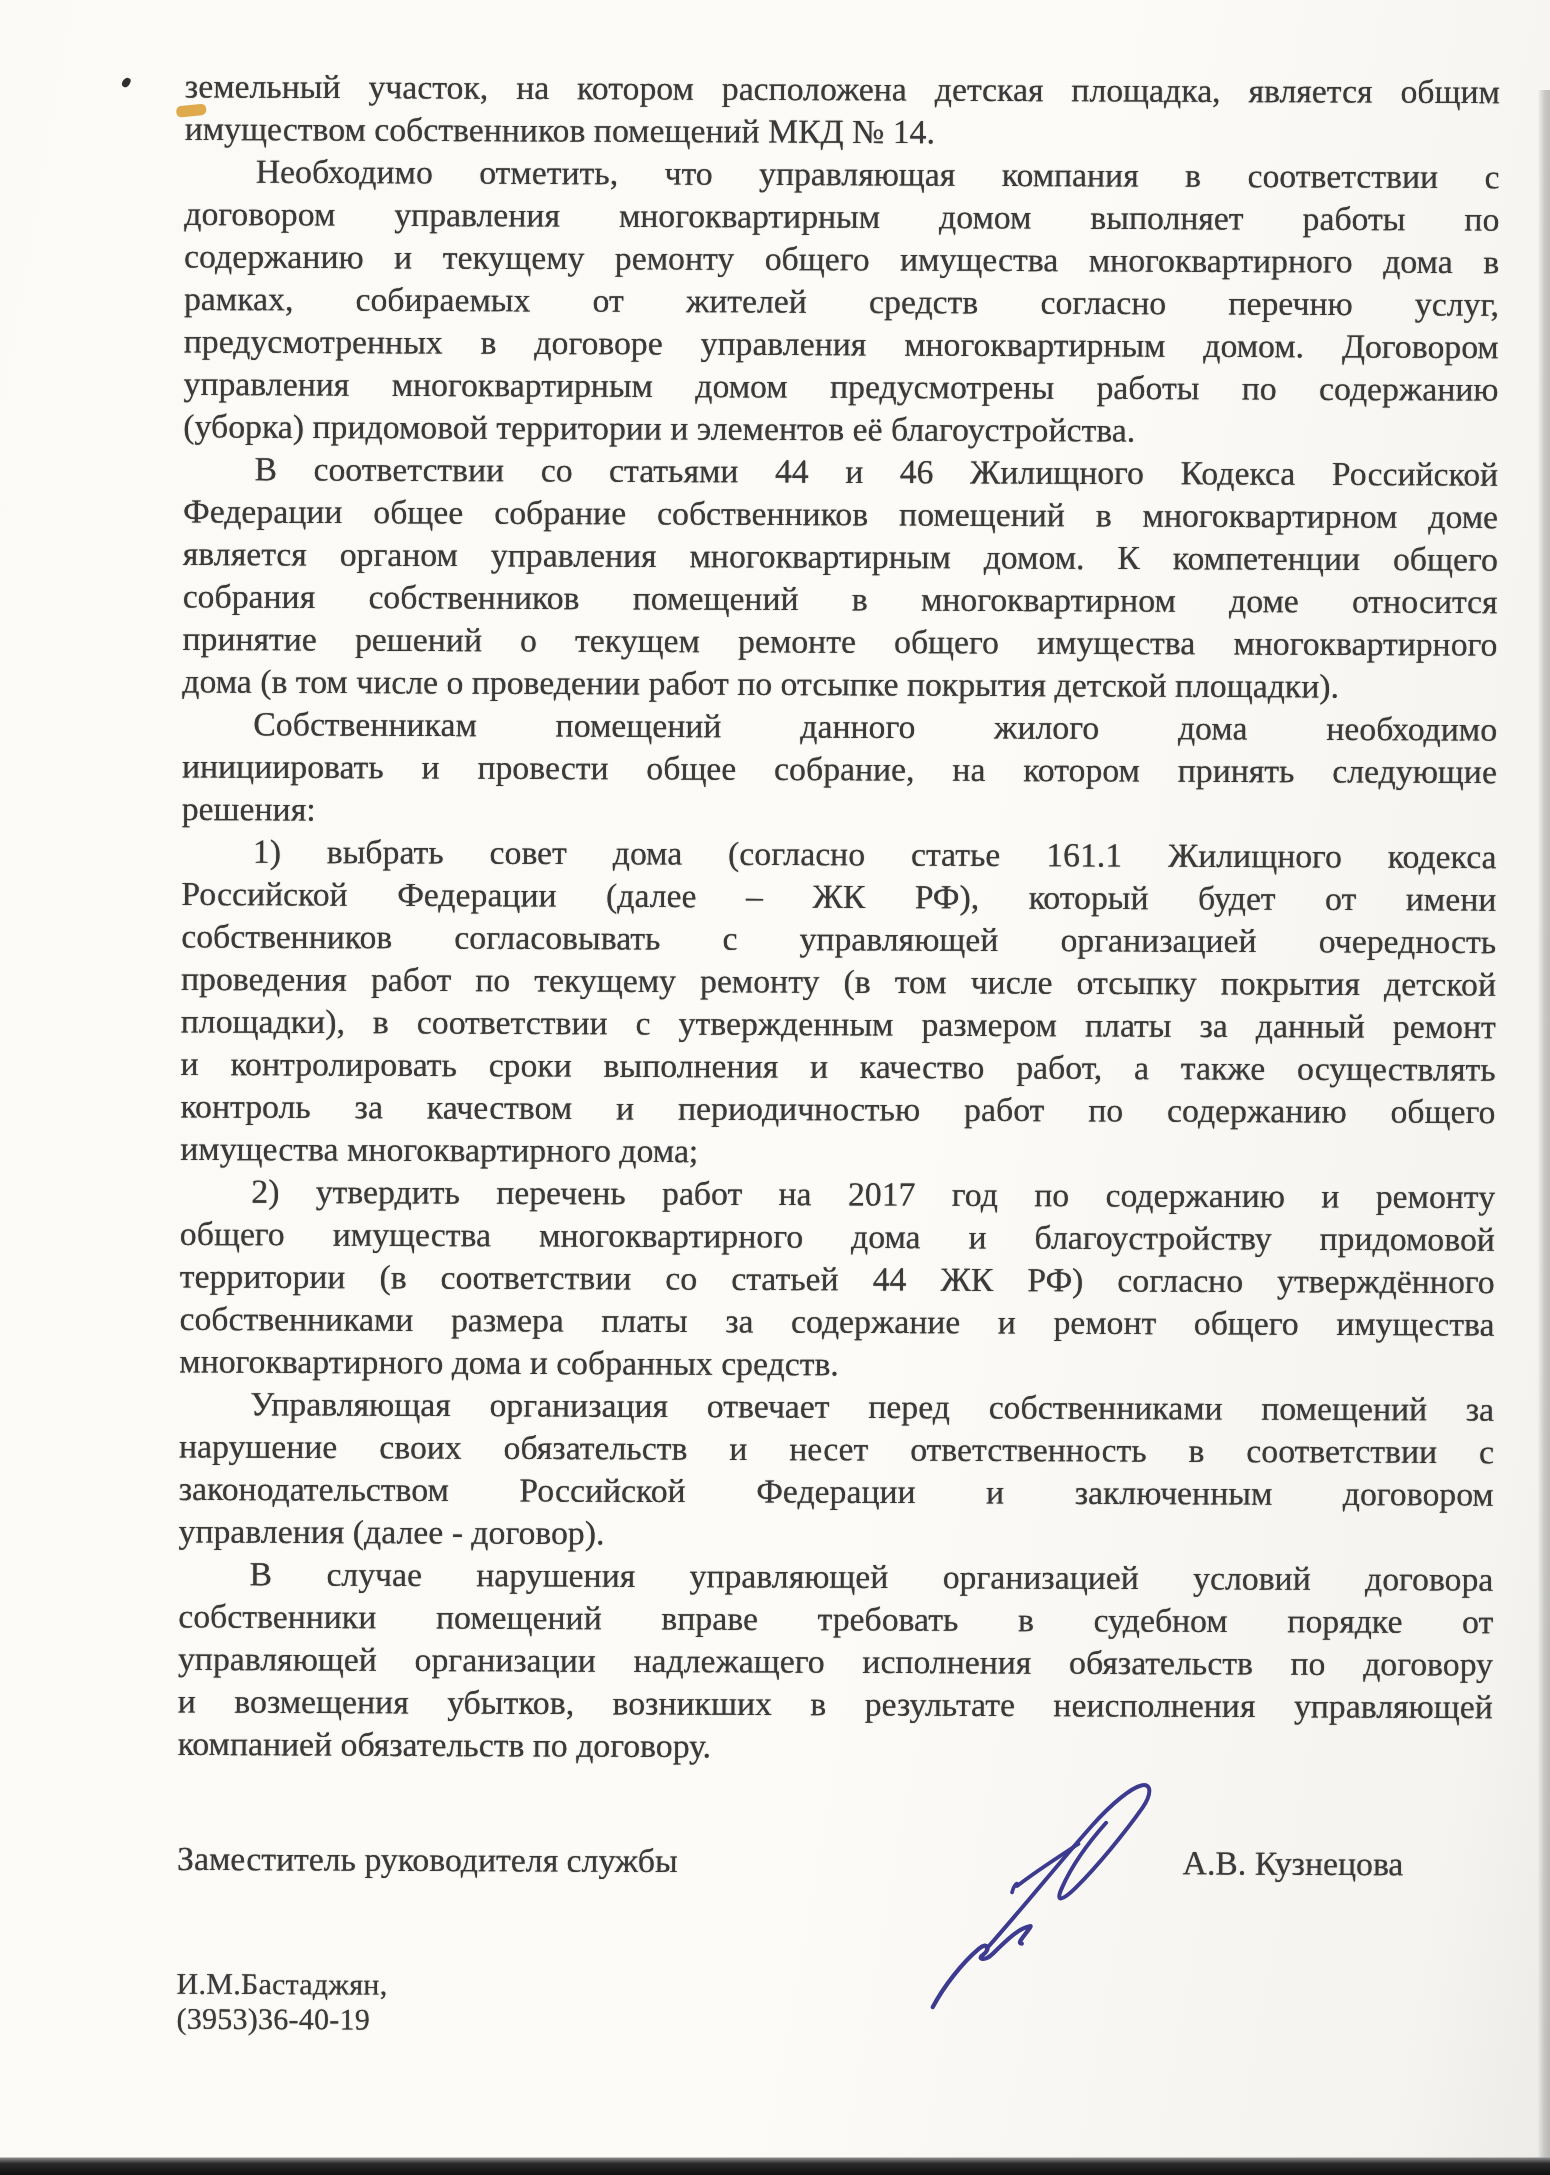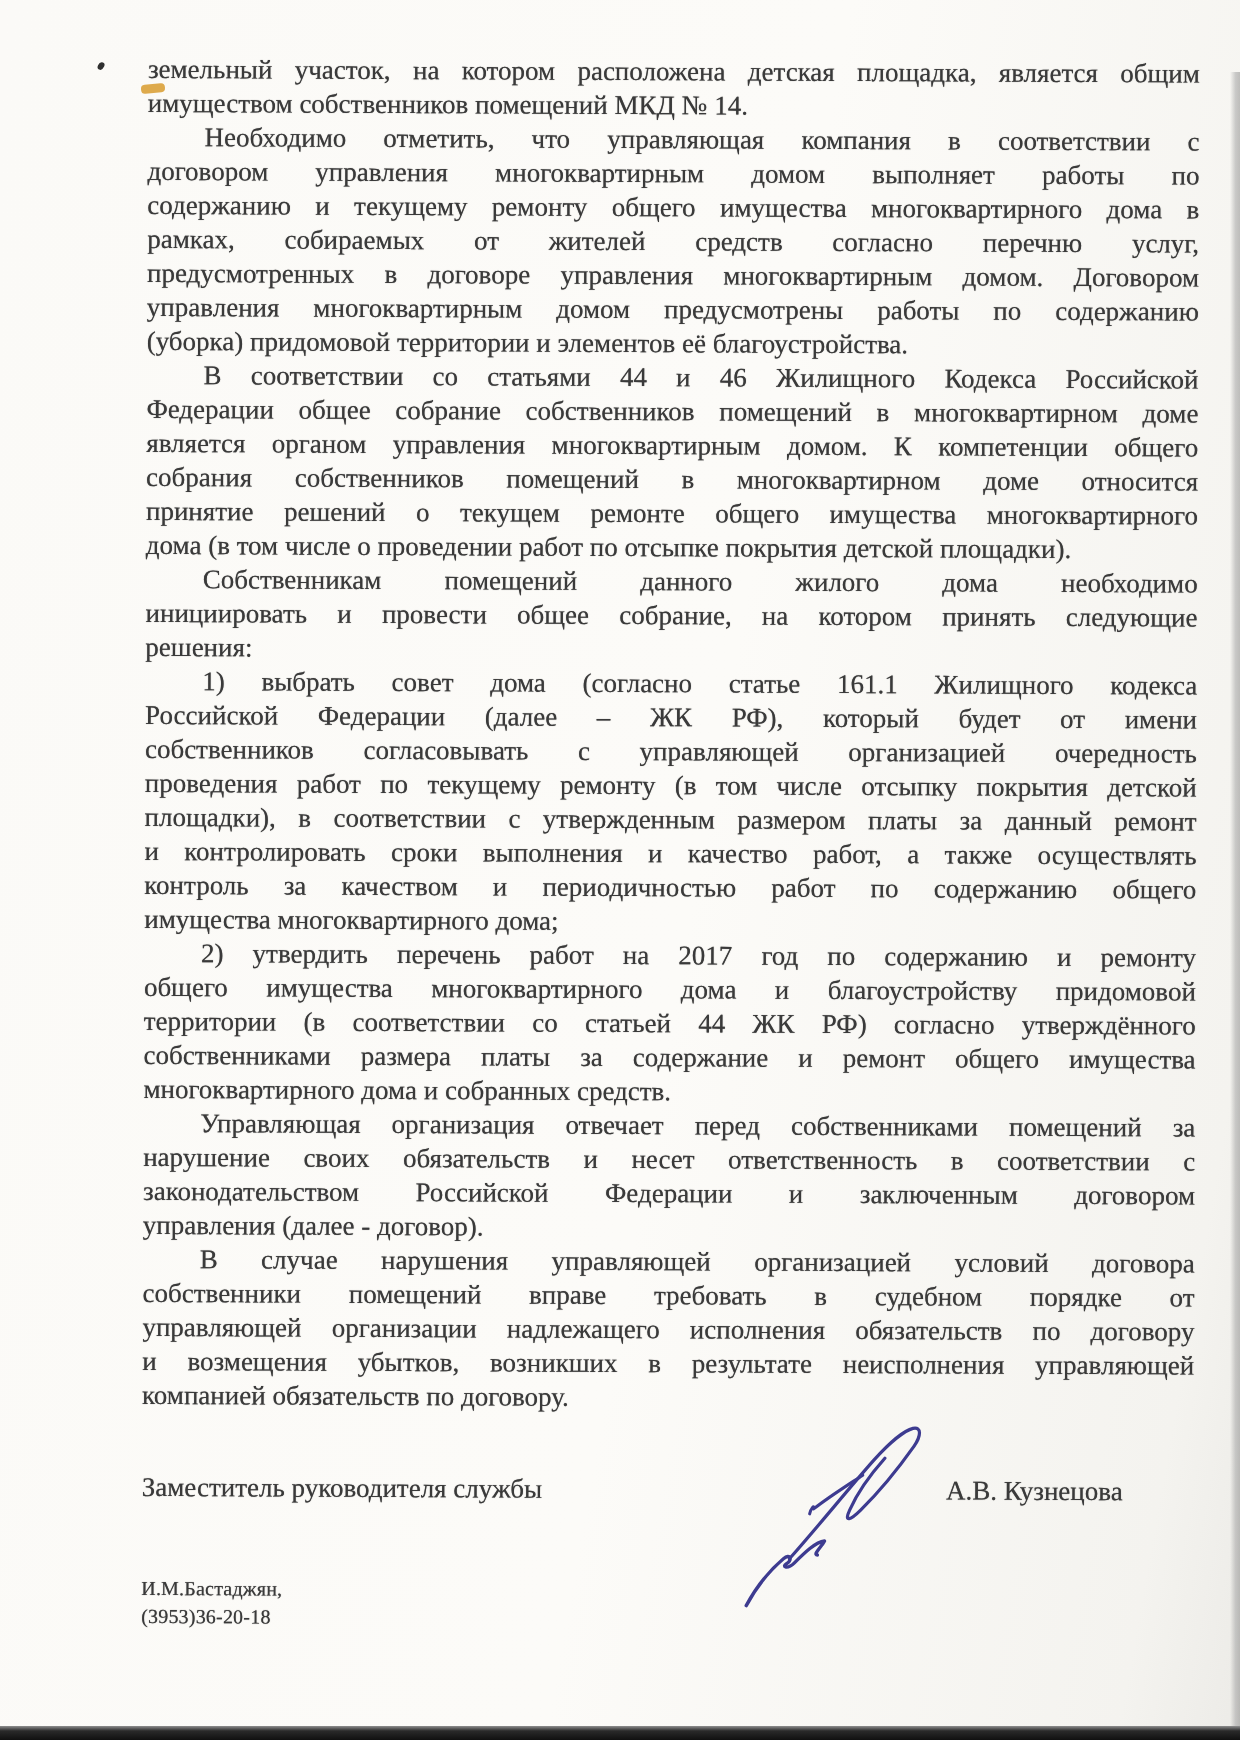--- a/index.html
+++ b/index.html
@@ -29,21 +29,21 @@
   .sig-row{
     position:absolute;left:0;top:1418px;width:1052px;
     display:flex;justify-content:space-between;align-items:flex-start;
     font-size:27px;line-height:34px;
   }
   .sig-name{margin-right:71px;}
   .signature{position:absolute;left:552px;top:1353px;width:260px;height:235px;}
   .signature path{stroke:var(--ink-color,#3d3b90);fill:none;stroke-linecap:round;stroke-linejoin:round;}
   .footer{
     position:absolute;left:0;top:1522px;
-    font-size:20px;line-height:28px;letter-spacing:0.2px;
+    font-size:24px;line-height:28px;letter-spacing:0.2px;
   }
   .artifact-speck{
     position:absolute;left:98px;top:62px;width:6px;height:8px;
     background:#2f2f2f;border-radius:60% 40% 55% 45%;transform:rotate(25deg);
   }
   .artifact-highlight{
     position:absolute;left:141px;top:84px;width:24px;height:9px;
     background:var(--mark-color,#d89b2e);opacity:0.85;border-radius:4px;transform:rotate(-6deg);
   }
   .edge-right{
@@ -130,21 +130,21 @@
     </div>
 
     <svg class="signature" viewBox="0 0 260 235" xmlns="http://www.w3.org/2000/svg" aria-hidden="true">
       <path d="M53,198 C62,181 76,163 90,151 C97,145 99,152 93,156 C88,159 94,162 101,155 C111,145 122,134 131,133 C128,139 119,147 124,147" stroke-width="3.4"></path>
       <path d="M96,151 C125,118 157,78 180,52 C196,34 211,22 219,20 C228,18 227,28 220,38 C206,58 184,85 167,102 C157,112 150,115 156,102 C163,86 176,67 191,50" stroke-width="3.2"></path>
       <path d="M116,106 C117,101 121,96 120,101 C135,89 154,77 169,67" stroke-width="3"></path>
     </svg>
 
     <div class="footer">
       <div>И.М.Бастаджян,</div>
-      <div>(3953)36-20-18</div>
+      <div>(3953)36-40-19</div>
     </div>
 
   </div>
 
   <div class="edge-right"></div>
   <div class="edge-bottom"></div>
 
 </div>
 
 </body></html>

